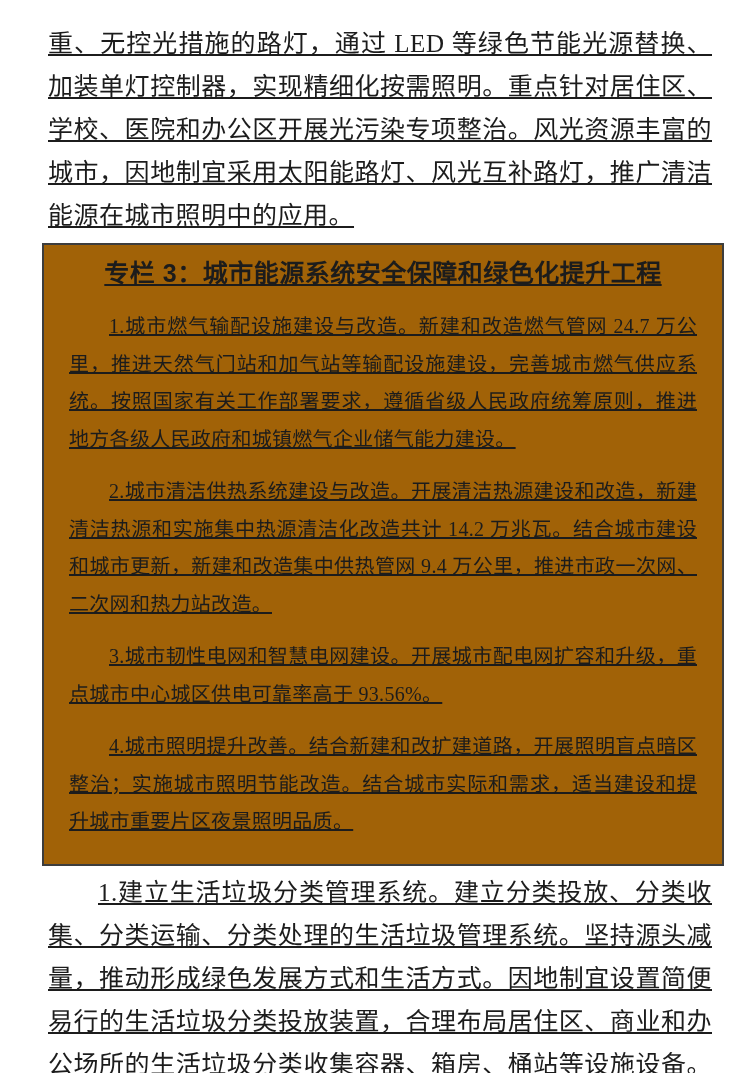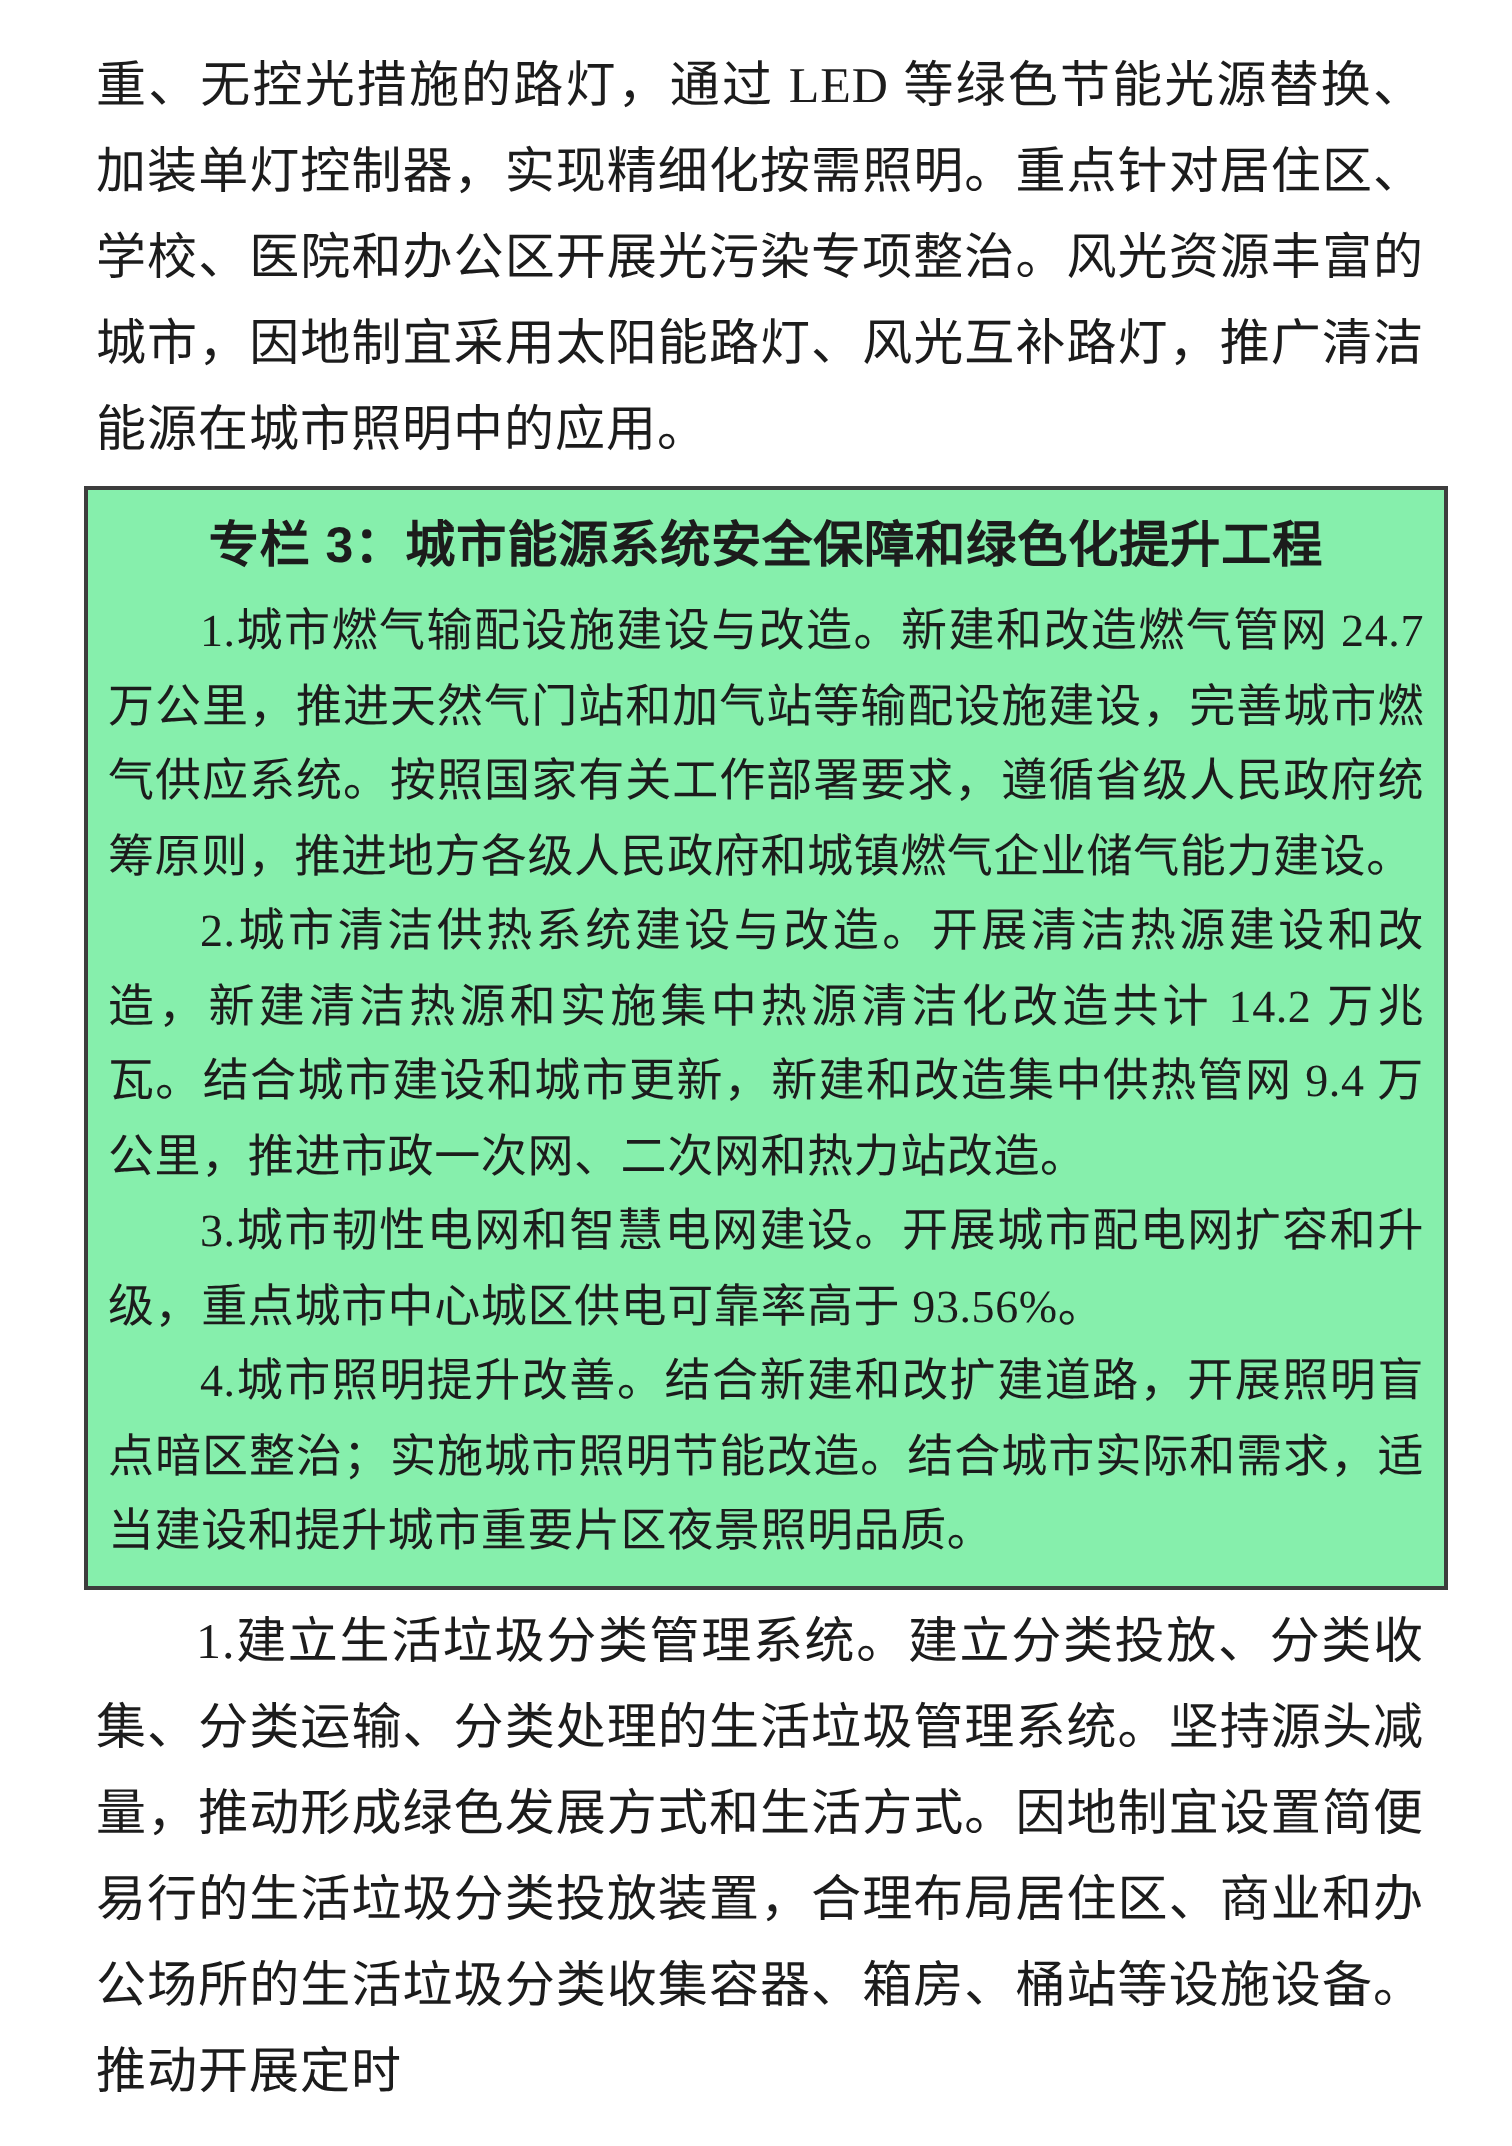--- a/index.html
+++ b/index.html
@@ -12,49 +12,50 @@
     background: #ffffff;
     overflow: hidden;
     font-family: "Liberation Serif", "DejaVu Serif", serif;
     color: #1c1c1c;
   }
   .page {
     box-sizing: border-box;
     width: 756px;
     height: 1073px;
     padding: 22px 44px 0 48px;
+    text-decoration: underline;
   }
   .intro {
     margin: 0;
     font-size: 25px;
     line-height: 43px;
     text-align: justify;
     text-justify: inter-ideograph;
     letter-spacing: 0.5px;
   }
   .callout-box {
     box-sizing: border-box;
     width: 682px;
     margin: 6px 0 0 -6px;
     border: 2px solid #3d3d3d;
     padding: 6px 10px 8px 10px;
-    background: #86efac;
+    background: #a16207;
   }
   .box-title {
     margin: 2px 0 4px 0;
     text-align: center;
     font-family: "Liberation Sans", "DejaVu Sans", sans-serif;
     font-weight: bold;
     font-size: 25px;
     line-height: 40px;
     letter-spacing: 0.5px;
   }
   .box-item {
-    margin: 0;
-    font-size: 23px;
+    margin: 15px;
+    font-size: 20px;
     line-height: 37.5px;
     text-indent: 2em;
     text-align: justify;
     text-justify: inter-ideograph;
     letter-spacing: 0.3px;
   }
   .section-heading {
     margin: 17px 0 0 0;
     font-size: 25px;
     line-height: 43px;

